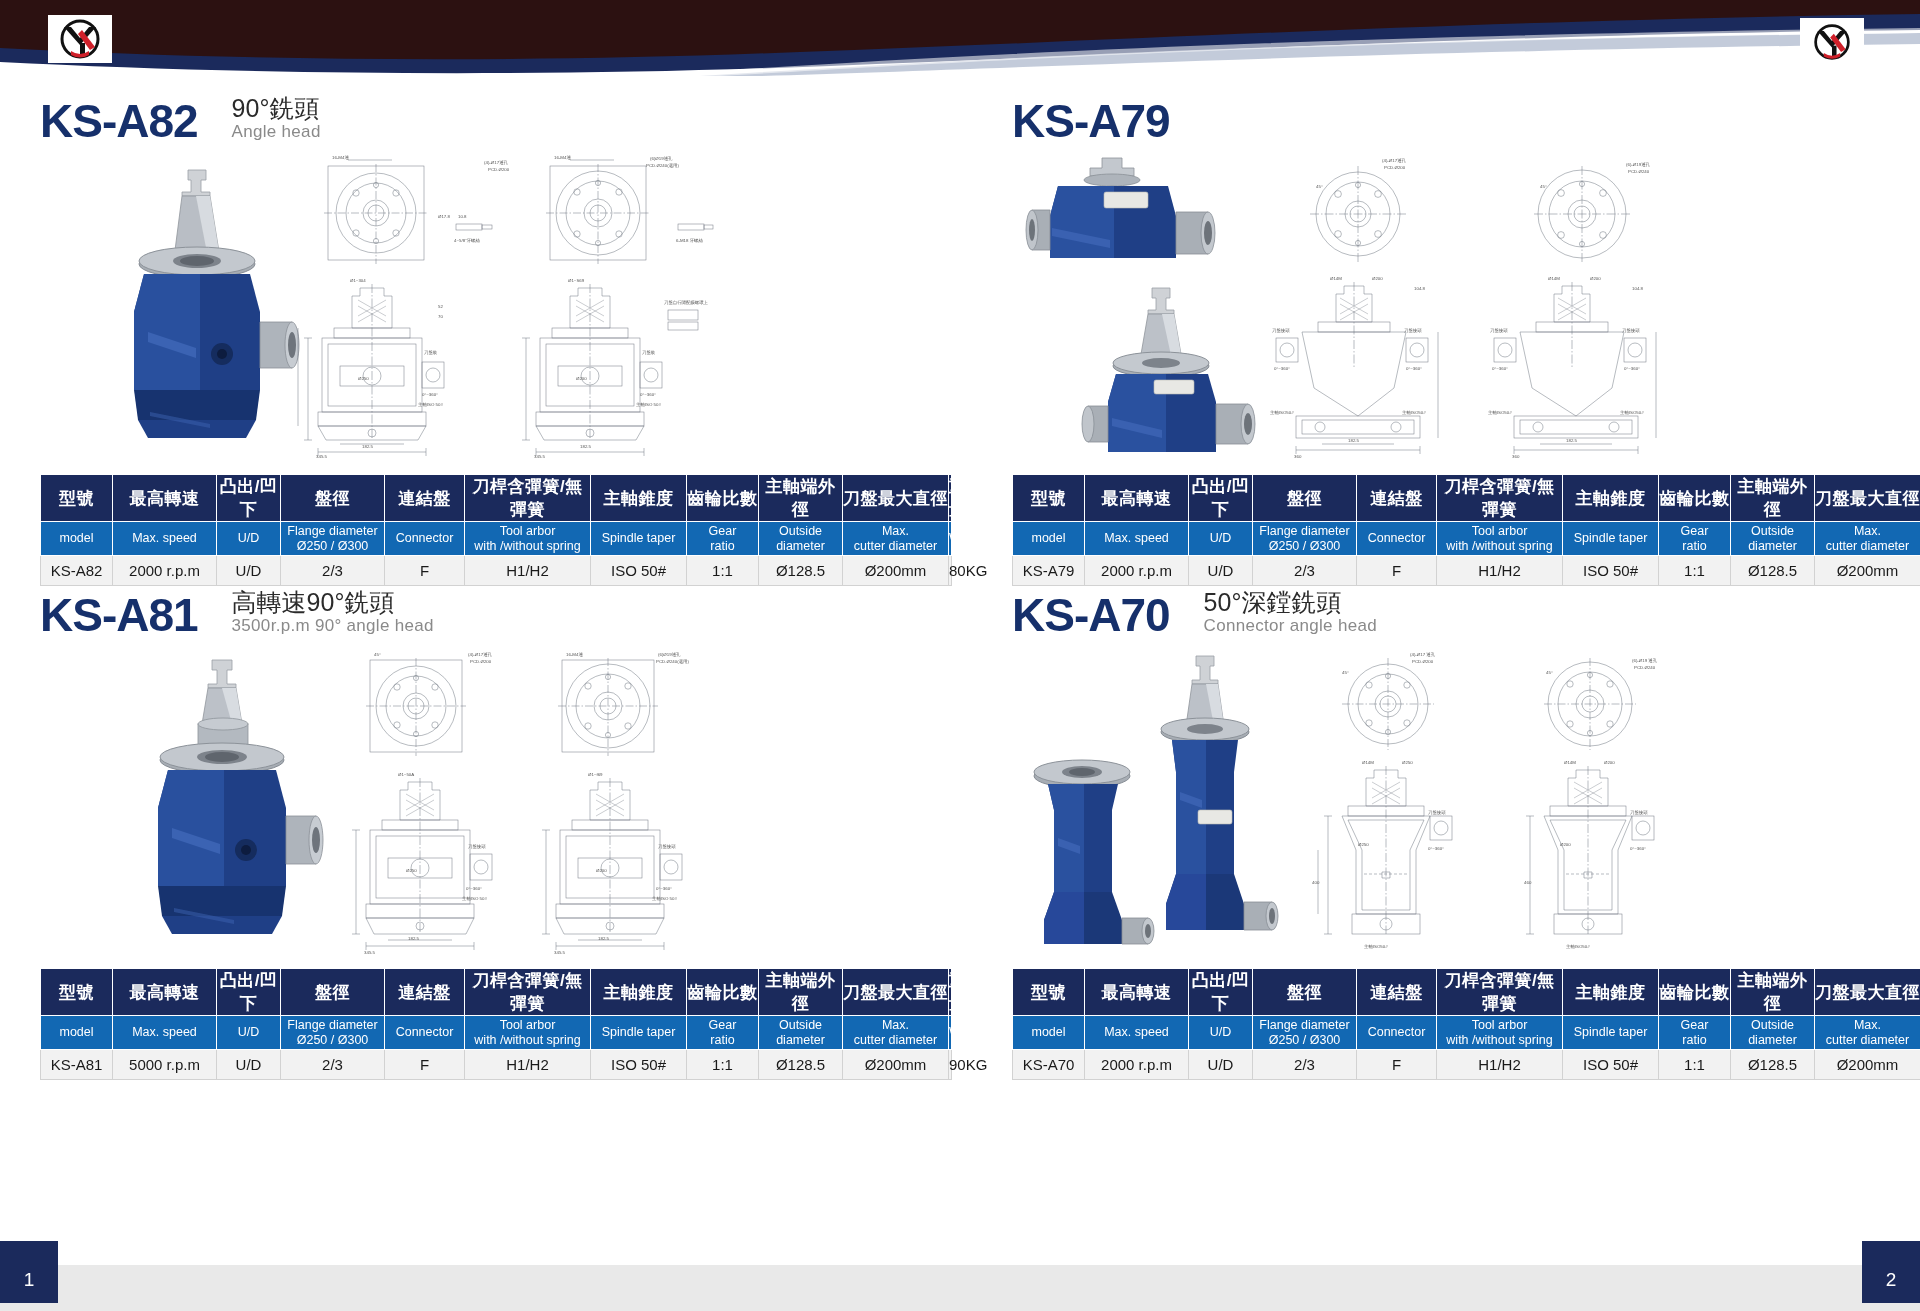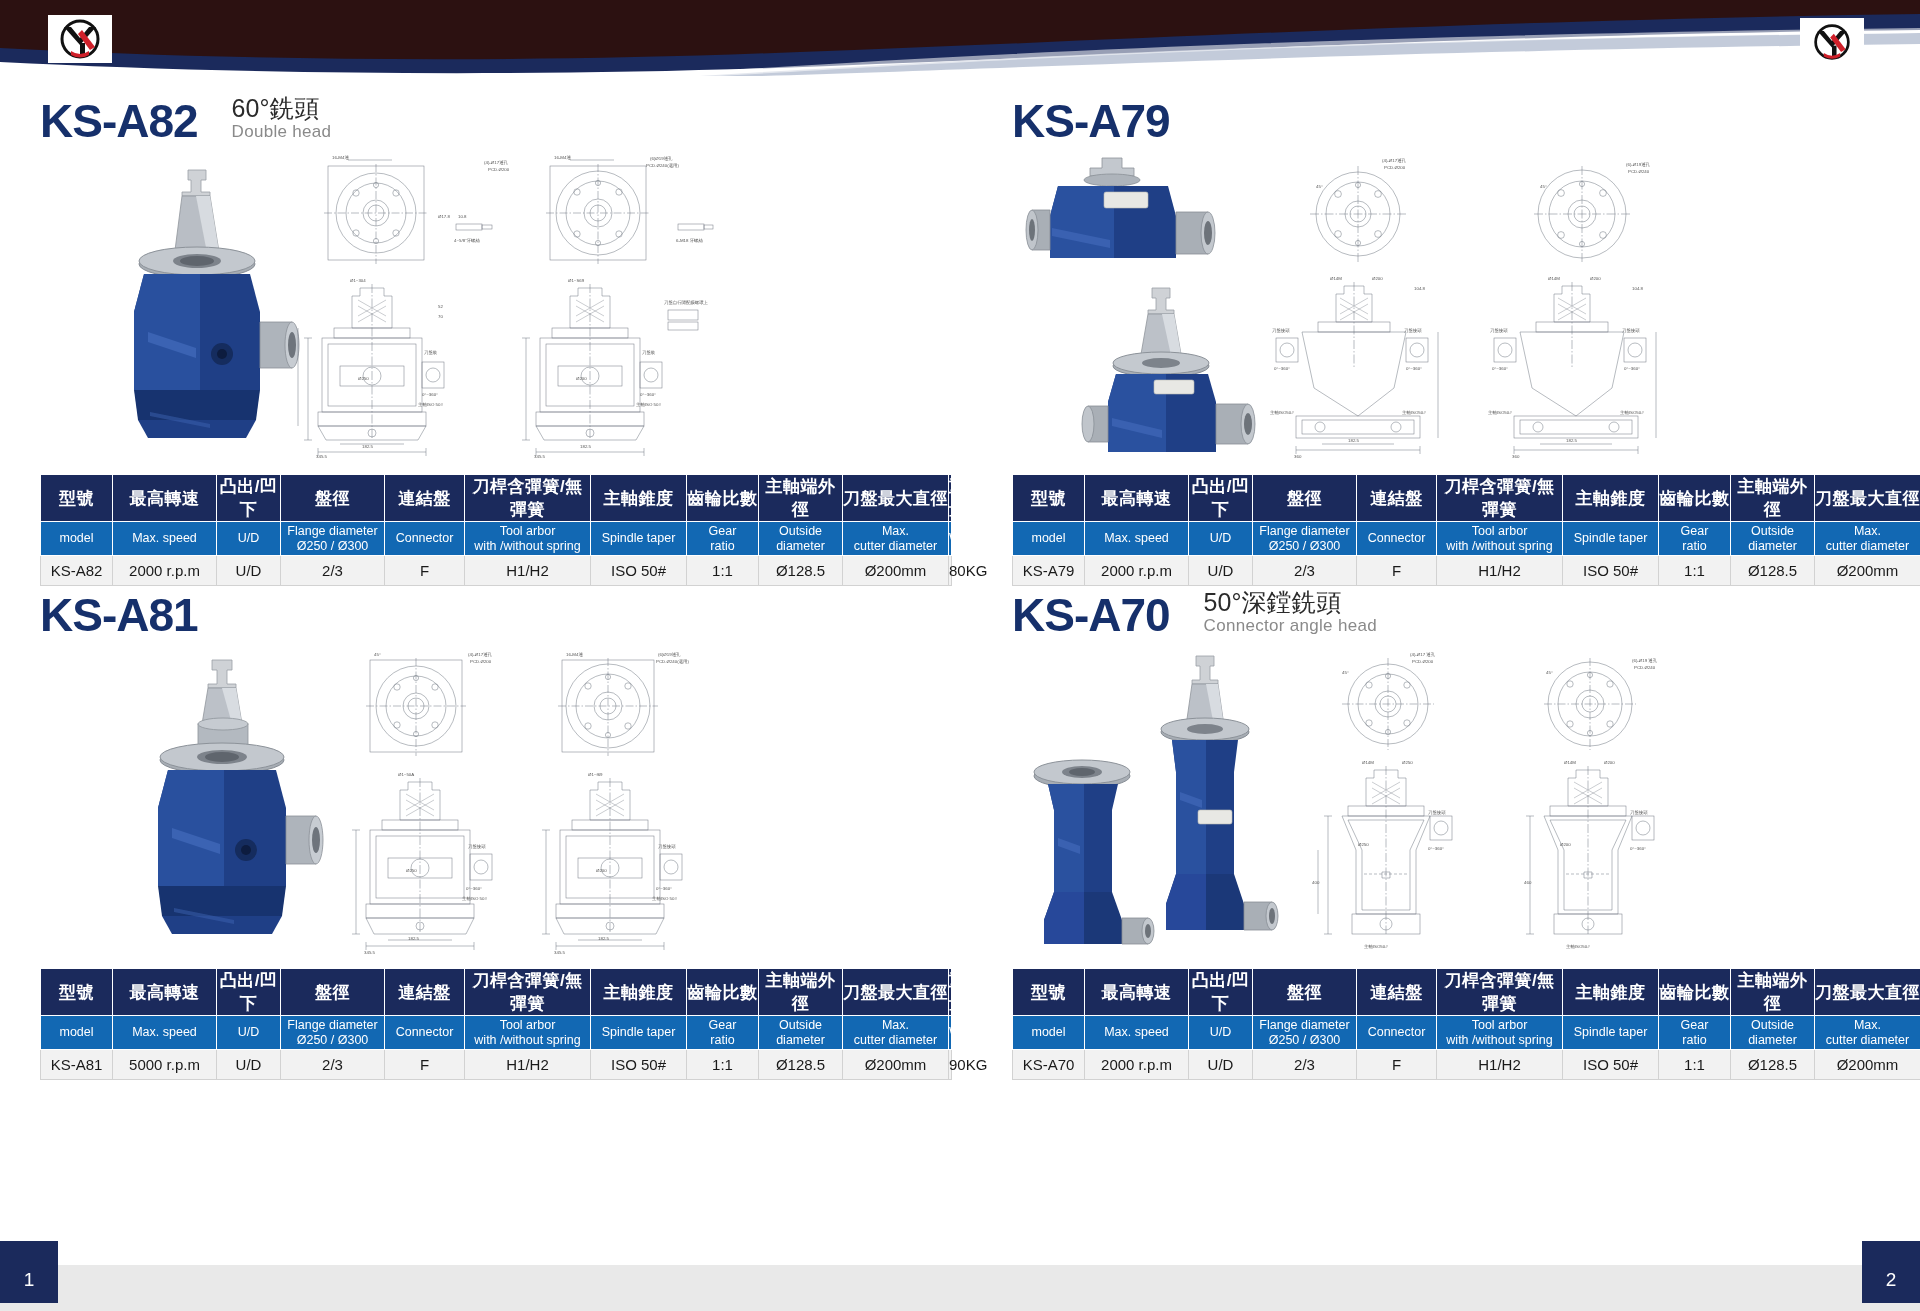--- a/index.html
+++ b/index.html
@@ -120,22 +120,22 @@
     <path d="M20 34 Q29 40 38 34 L38 38 Q29 43 20 38 Z" fill="#d0202a"></path>
   </svg>
 </div>
 
 <div class="sheet">
 
   <div class="panel panel-tl">
     <div class="heading">
       <div class="model-code">KS-A82</div>
       <div class="title-block">
-        <div class="title-cn">60°銑頭</div>
-        <div class="title-en">Double head</div>
+        <div class="title-cn">90°銑頭</div>
+        <div class="title-en">Angle head</div>
       </div>
     </div>
 
     <div class="figures">
 
       <div class="photo" style="left:30px; top:10px;">
         <svg width="230" height="300" viewBox="0 0 230 300">
 
           <path d="M118 8 L136 8 L136 18 L131 18 L131 30 L140 30 L140 34 L112 34 L112 30 L121 30 L121 18 L118 18 Z" fill="#cfd2d6" stroke="#9ba0a6" stroke-width="0.8"></path>
           <path d="M112 34 L140 34 L150 96 L104 96 Z" fill="#b9bec5" stroke="#90959c" stroke-width="0.8"></path>
@@ -571,20 +571,24 @@
         <td>Ø200mm</td>
         <td>100KG</td>
       </tr>
     </tbody>
       </table>
   </div>
 
   <div class="panel panel-bl">
     <div class="heading">
       <div class="model-code">KS-A81</div>
+      <div class="title-block">
+        <div class="title-cn">高轉速90°銑頭</div>
+        <div class="title-en">3500r.p.m 90° angle head</div>
+      </div>
     </div>
 
     <div class="figures">
       <div class="photo" style="left:50px; top:8px;">
         <svg width="240" height="300" viewBox="0 0 240 300">
           <path d="M122 6 L142 6 L142 16 L137 16 L137 30 L146 30 L146 34 L118 34 L118 30 L127 30 L127 16 L122 16 Z" fill="#cfd2d6" stroke="#9ba0a6" stroke-width="0.8"></path>
           <path d="M118 34 L146 34 L152 70 L112 70 Z" fill="#bcc1c8" stroke="#90959c" stroke-width="0.8"></path>
           <path d="M132 34 L146 34 L152 70 L142 70 Z" fill="#d8dce1"></path>
           <rect x="108" y="70" width="50" height="24" fill="#b3b9c0" stroke="#8e949b" stroke-width="0.8"></rect>
           <ellipse cx="133" cy="70" rx="25" ry="6" fill="#c6cbd1" stroke="#8e949b" stroke-width="0.8"></ellipse>

